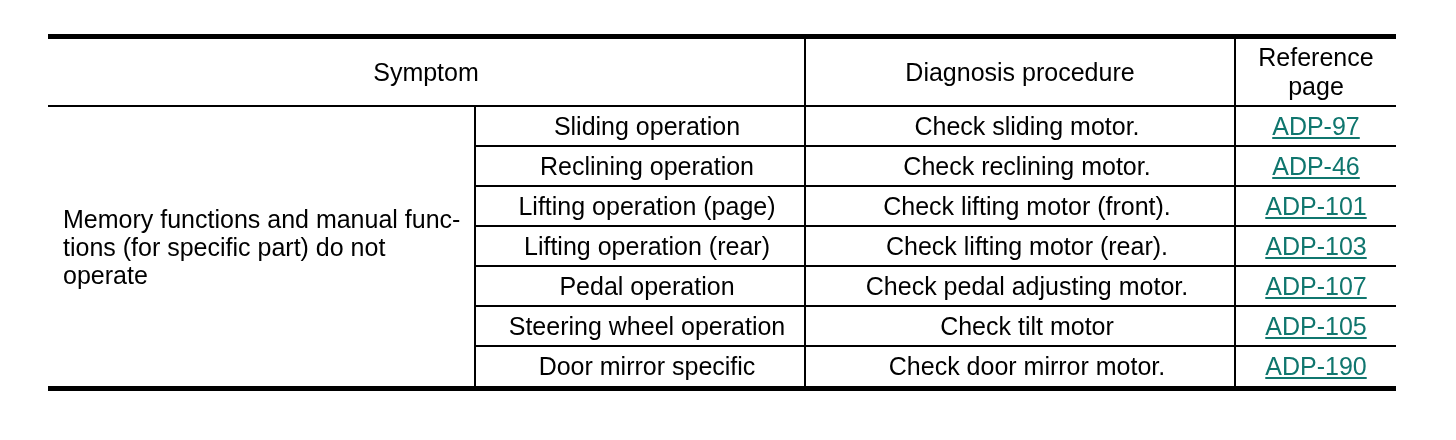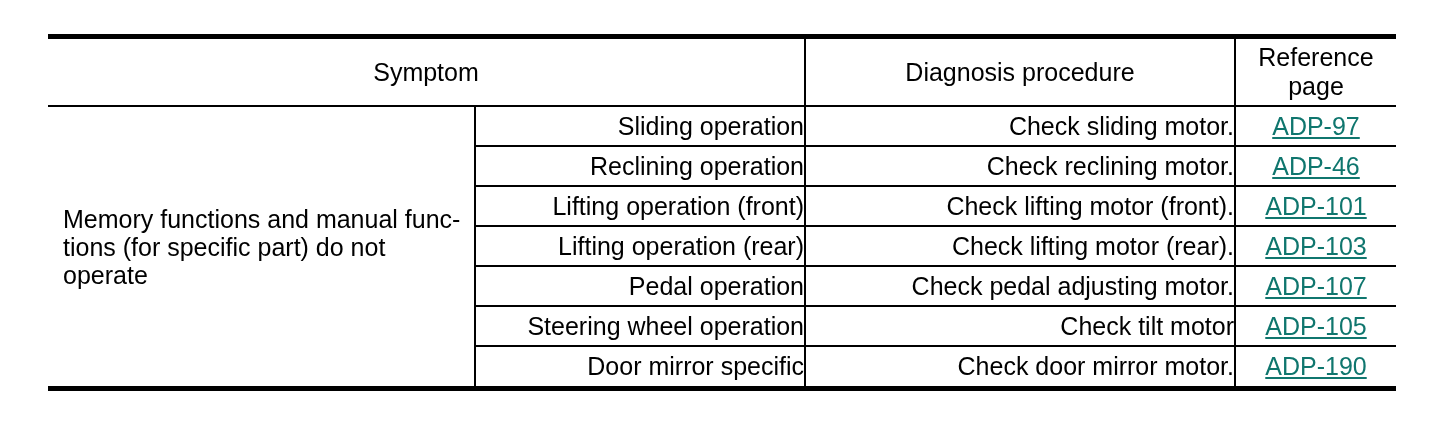--- a/index.html
+++ b/index.html
@@ -54,21 +54,21 @@
   .th-reference { line-height: 29px; margin-left: 33px; }
 
   .td-group {
     text-align: left;
     padding-left: 15px;
     padding-right: 6px;
     line-height: 28px;
     margin-top: 16px;
   }
   .td-sub, .td-diag {
-    text-align: right;
+    text-align: center;
     padding-left: 14px;
   }
   .td-ref { text-align: center; }
   .ref-link {
     color: #0f766e;
     text-decoration: underline;
     cursor: pointer;
   }
 </style>
 </head>
@@ -97,21 +97,21 @@
         <td class="td-sub br">Sliding operation</td>
         <td class="td-diag br">Check sliding motor.</td>
         <td class="td-ref"><span class="ref-link">ADP-97</span></td>
       </tr>
       <tr>
         <td class="td-sub br">Reclining operation</td>
         <td class="td-diag br">Check reclining motor.</td>
         <td class="td-ref"><span class="ref-link">ADP-46</span></td>
       </tr>
       <tr>
-        <td class="td-sub br">Lifting operation (front)</td>
+        <td class="td-sub br">Lifting operation (page)</td>
         <td class="td-diag br">Check lifting motor (front).</td>
         <td class="td-ref"><span class="ref-link">ADP-101</span></td>
       </tr>
       <tr>
         <td class="td-sub br">Lifting operation (rear)</td>
         <td class="td-diag br">Check lifting motor (rear).</td>
         <td class="td-ref"><span class="ref-link">ADP-103</span></td>
       </tr>
       <tr>
         <td class="td-sub br">Pedal operation</td>

